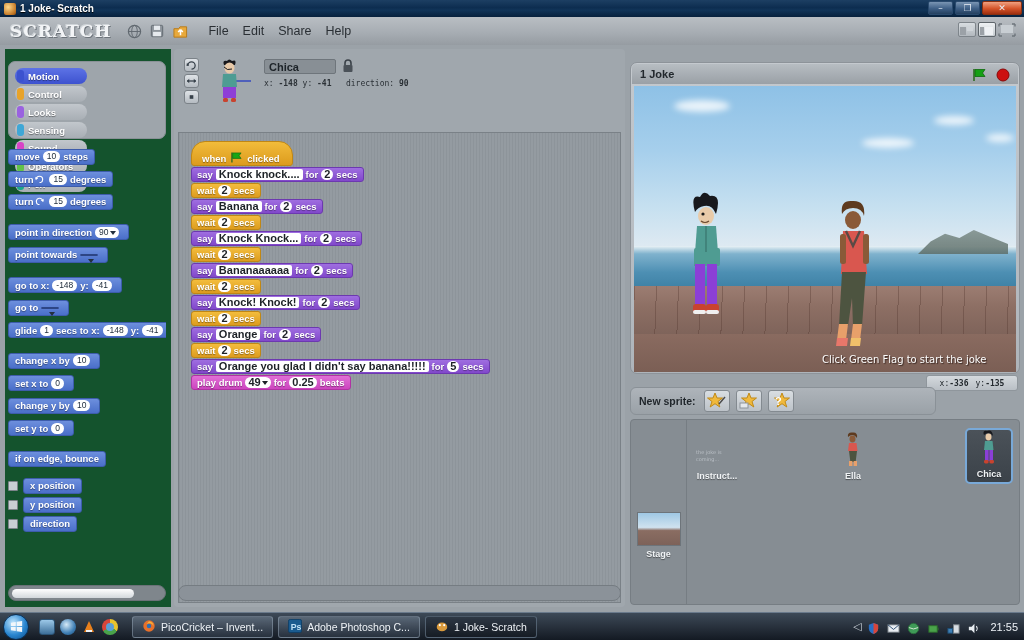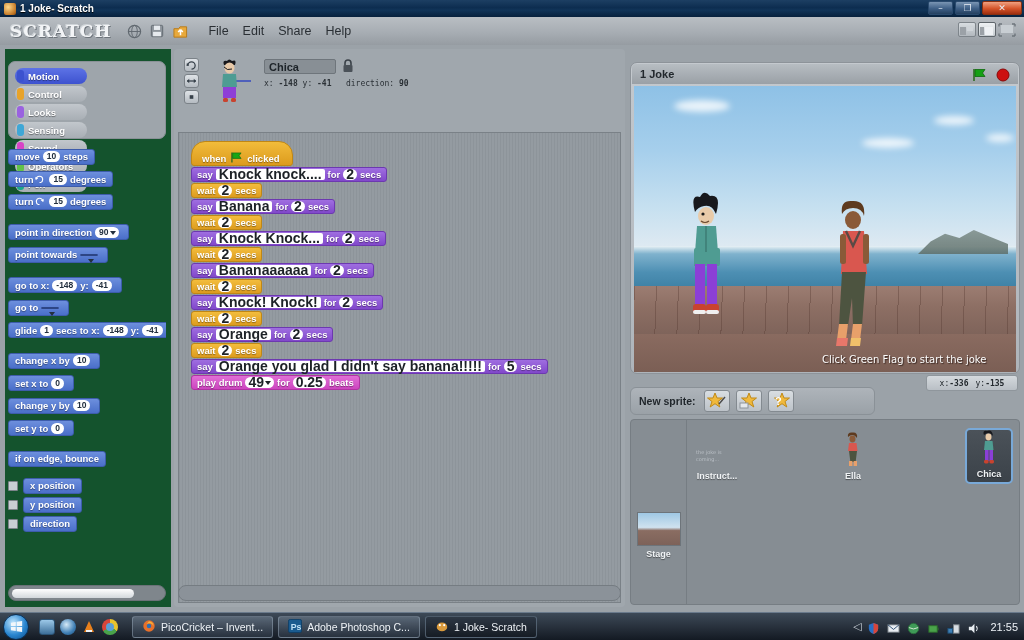--- a/index.html
+++ b/index.html
@@ -114,21 +114,21 @@
     font-family: "Liberation Sans", sans-serif;
     font-size: 9.5px; font-weight: bold; color: #fff;
     text-shadow: 0 1px 1px rgba(0,0,0,.4);
     white-space: nowrap; cursor: default;
     position: relative;
   }
   .blk.motion { background: linear-gradient(180deg, #6d8fdd, #4a6fc9); border: 1px solid #3d5cab; }
   .field {
     display: inline-block; background: #fff; color: #23303f;
     border-radius: 7px; padding: 0 4px; margin: 0 3px;
-    font-size: 8.5px; font-weight: bold; text-shadow: none;
+    font-size: 8.5px; font-weight: normal; text-shadow: none;
     line-height: 11px; min-width: 9px; text-align: center;
   }
   .field.drop { padding-right: 10px; position: relative; min-width: 14px; }
   .field.drop::after {
     content: ""; position: absolute; right: 3px; top: 4px;
     border-left: 3px solid transparent; border-right: 3px solid transparent;
     border-top: 4px solid #23303f;
   }
   .field.empty { min-width: 18px; background: #3e5cae; border: 1px solid #2d4585; }
   .mono-gap { height: 8px; }
@@ -216,21 +216,21 @@
     border: 1px solid #c08714;
     border-radius: 14px 14px 3px 3px;
     padding-left: 10px; padding-right: 12px;
   }
   .sb.control { background: linear-gradient(180deg, #f3bd3d, #dd9c1f); border: 1px solid #c08714; }
   .sb.looks   { background: linear-gradient(180deg, #9f6ee0, #8148cb); border: 1px solid #6c39af; }
   .sb.sound   { background: linear-gradient(180deg, #e06fd6, #c council); }
   .sb.sound   { background: linear-gradient(180deg, #e06fd6, #cd45bf); border: 1px solid #b032a3; }
   .sfield {
     background: #fff; color: #1d2227; border-radius: 2px;
-    padding: 0 3px; margin: 0 3px; font-size: 14px; font-weight: bold;
+    padding: 0 3px; margin: 0 3px; font-size: 11px; font-weight: bold;
     text-shadow: none; line-height: 11px; display: inline-block;
   }
   .sfield.num {
     border-radius: 7px; min-width: 11px; text-align: center;
   }
   .sfield.drop { padding-right: 10px; position: relative; border-radius: 7px; }
   .sfield.drop::after {
     content: ""; position: absolute; right: 3px; top: 4px;
     border-left: 3px solid transparent; border-right: 3px solid transparent;
     border-top: 4px solid #1d2227;
@@ -298,21 +298,21 @@
   .char { position: absolute; }
   .coords {
     position: absolute; right: 2px; top: 326px; width: 92px; height: 16px;
     background: linear-gradient(180deg, #d4d9dd, #b9bfc5);
     border: 1px solid #8f969c; border-radius: 3px;
     font-family: "DejaVu Sans Mono", monospace;
     font-size: 8px; color: #22282d; display: flex; align-items: center; justify-content: center; gap: 7px;
   }
   .coords b { font-weight: bold; }
   .newsprite-bar {
-    position: absolute; left: 0; top: 338px; width: 245px; height: 28px;
+    position: absolute; left: 0; top: 338px; width: 306px; height: 28px;
     background: linear-gradient(180deg, #aeb4ba, #9aa1a7);
     border: 1px solid #8a9197; border-radius: 6px;
     display: flex; align-items: center; padding-left: 8px; gap: 6px;
   }
   .ns-label {
     font-family: "Liberation Sans", sans-serif;
     font-size: 10.5px; font-weight: bold; color: #1f252a;
     margin-right: 2px;
   }
   .ns-btn {

